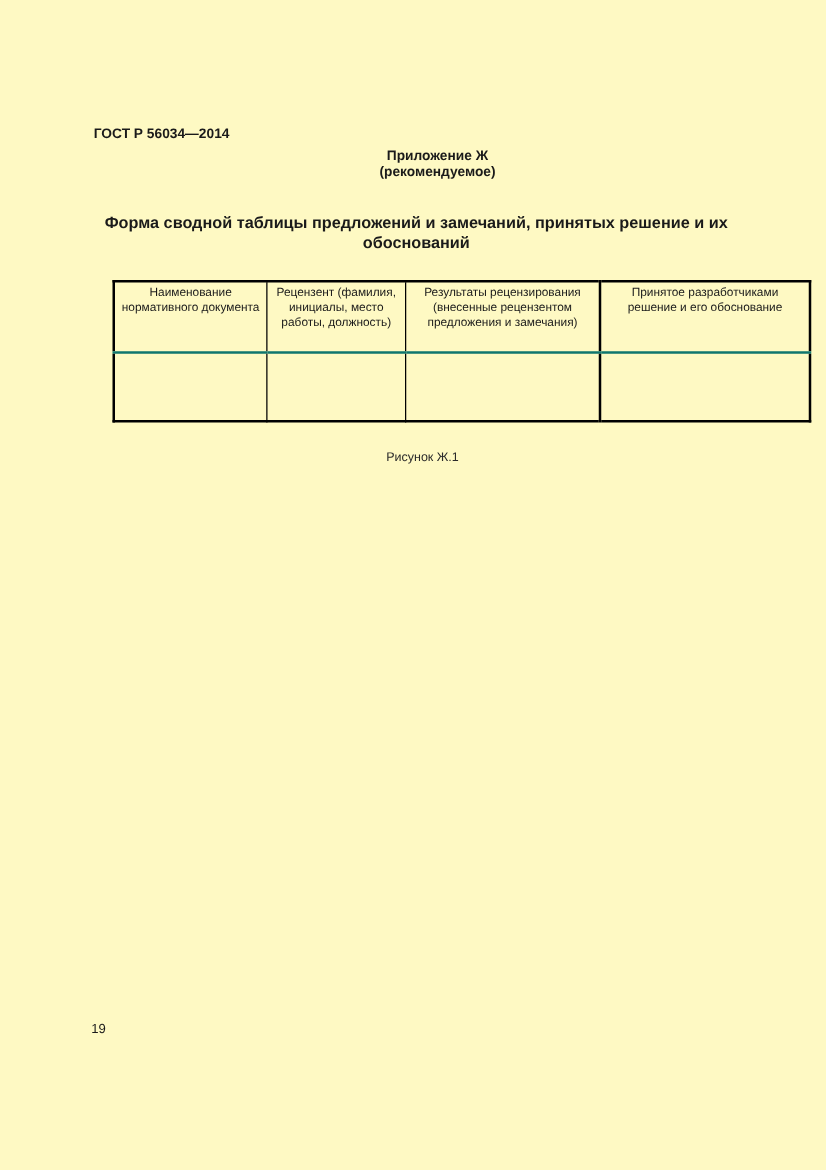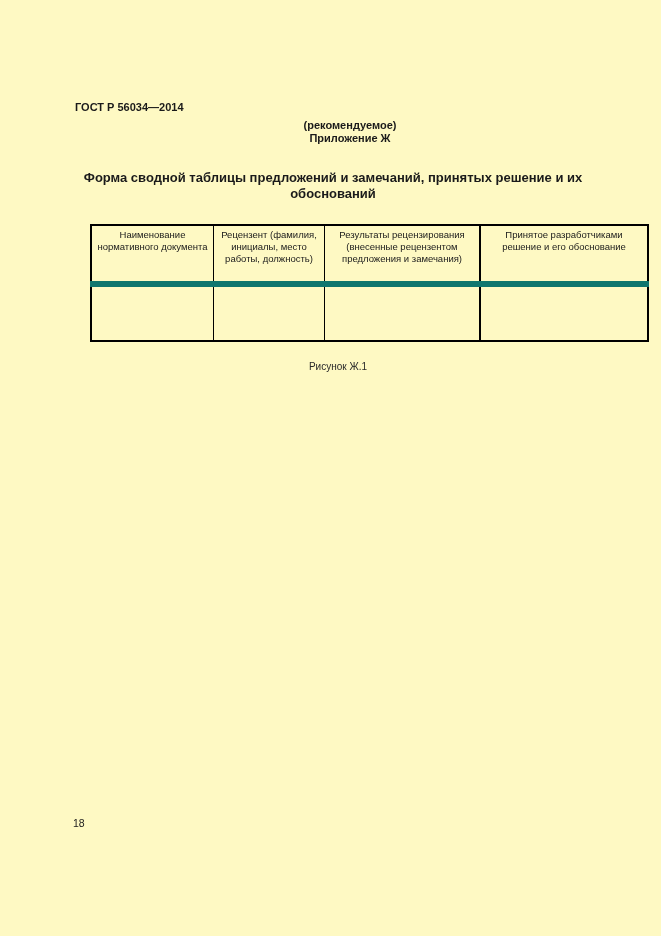--- a/index.html
+++ b/index.html
@@ -58,21 +58,21 @@
   .form-table th, .form-table td {
     border: 1px solid #000000;
     font-weight: normal;
     vertical-align: top;
     text-align: center;
     font-size: 9.5px;
     line-height: 12px;
     padding: 3px 5px 0 5px;
     overflow: hidden;
   }
-  .form-table th { height: 52px; border-bottom: 6px solid #0f766e; }
+  .form-table th { height: 52px; border-bottom: 2px solid #0f766e; }
   .form-table td { height: 50px; }
   .form-table .col-1 { width: 111px; }
   .form-table .col-2 { width: 100px; }
   .form-table .col-3 { width: 144px; border-radius: 26px; }
   .form-table .col-4 { width: 156px; border-left: 2px solid #000000; }
   .caption {
     position: absolute;
     left: 75px;
     top: 361px;
     width: 526px;
@@ -90,22 +90,22 @@
   }
 </style>
 </head>
 <body>
 
 <div class="page">
 
   <div class="doc-number">ГОСТ Р 56034—2014</div>
 
   <div class="appendix">
+    <div>Приложение Ж</div>
     <div>(рекомендуемое)</div>
-    <div>Приложение Ж</div>
   </div>
 
   <h1 class="title">Форма сводной таблицы предложений и замечаний, принятых решение и их обоснований</h1>
 
   <table class="form-table">
     <thead>
       <tr>
         <th class="col-1">Наименование нормативного документа</th>
         <th class="col-2">Рецензент (фамилия, инициалы, место работы, должность)</th>
         <th class="col-3">Результаты рецензирования (внесенные рецензентом предложения и замечания)</th>
@@ -117,15 +117,15 @@
         <td class="col-1"></td>
         <td class="col-2"></td>
         <td class="col-3"></td>
         <td class="col-4"></td>
       </tr>
     </tbody>
   </table>
 
   <div class="caption">Рисунок Ж.1</div>
 
-  <div class="page-number">18</div>
+  <div class="page-number">19</div>
 
 </div>
 
 </body></html>

